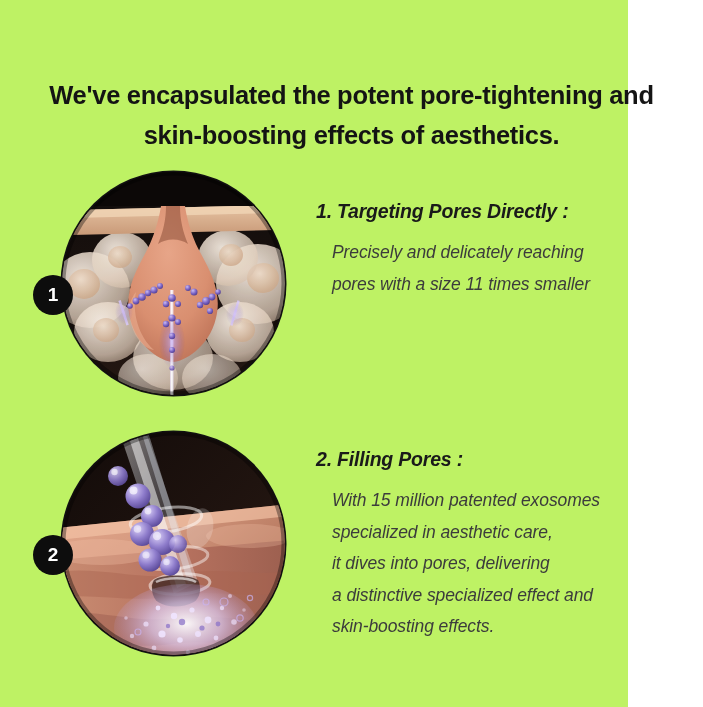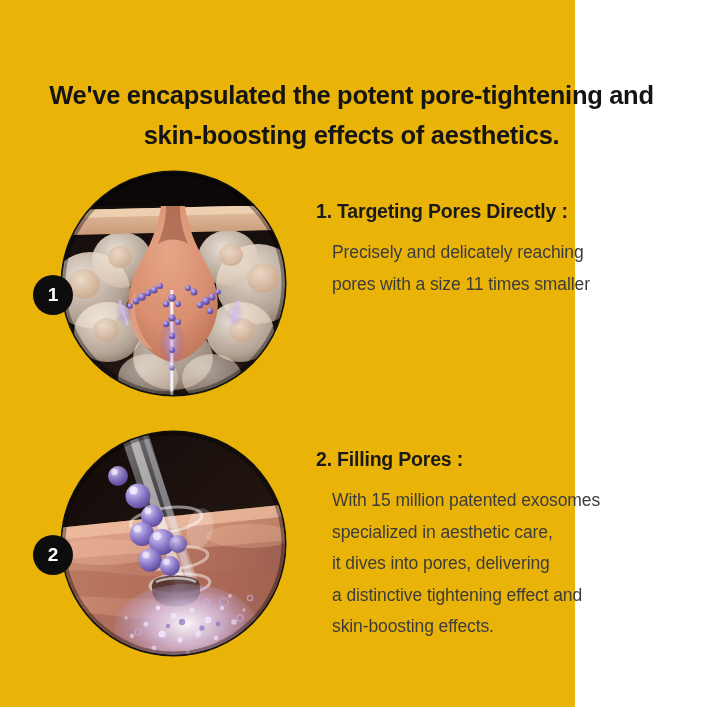--- a/index.html
+++ b/index.html
@@ -11,23 +11,23 @@
   body {
     width: 703px;
     height: 707px;
     overflow: hidden;
     font-family: "Liberation Sans", sans-serif;
     -webkit-font-smoothing: antialiased;
   }
 
   .page {
     position: relative;
-    width: 575px;
+    width: 628px;
     height: 707px;
-    background: #eab308;
+    background: #bef264;
   }
 
   
   .headline {
     position: absolute;
     left: 0;
     top: 58px;
     width: 703px;
     text-align: center;
     font-size: 25.5px;
@@ -82,20 +82,21 @@
     text-align: center;
     z-index: 3;
     font-family: "Liberation Sans", sans-serif;
   }
 
   .copy {
     position: absolute;
     left: 316px;
     top: 33px;
     width: 372px;
+    font-style: italic;
   }
   .step-title {
     font-size: 19.5px;
     font-weight: 700;
     color: #1a1a1a;
     letter-spacing: -0.2px;
     margin: 0 0 13px 0;
     line-height: 26px;
   }
   .step-body {
@@ -375,19 +376,19 @@
       </div>
       <div class="badge">2</div>
     </div>
 
     <div class="copy" style="top:21px;">
       <h2 class="step-title">2. Filling Pores :</h2>
       <div class="step-body">
         <span class="ln">With 15 million patented exosomes</span>
         <span class="ln">specialized in aesthetic care,</span>
         <span class="ln">it dives into pores, delivering</span>
-        <span class="ln">a distinctive tightening effect and</span>
+        <span class="ln">a distinctive specialized effect and</span>
         <span class="ln">skin-boosting effects.</span>
       </div>
     </div>
   </section>
 
 </div>
 
 </body></html>

